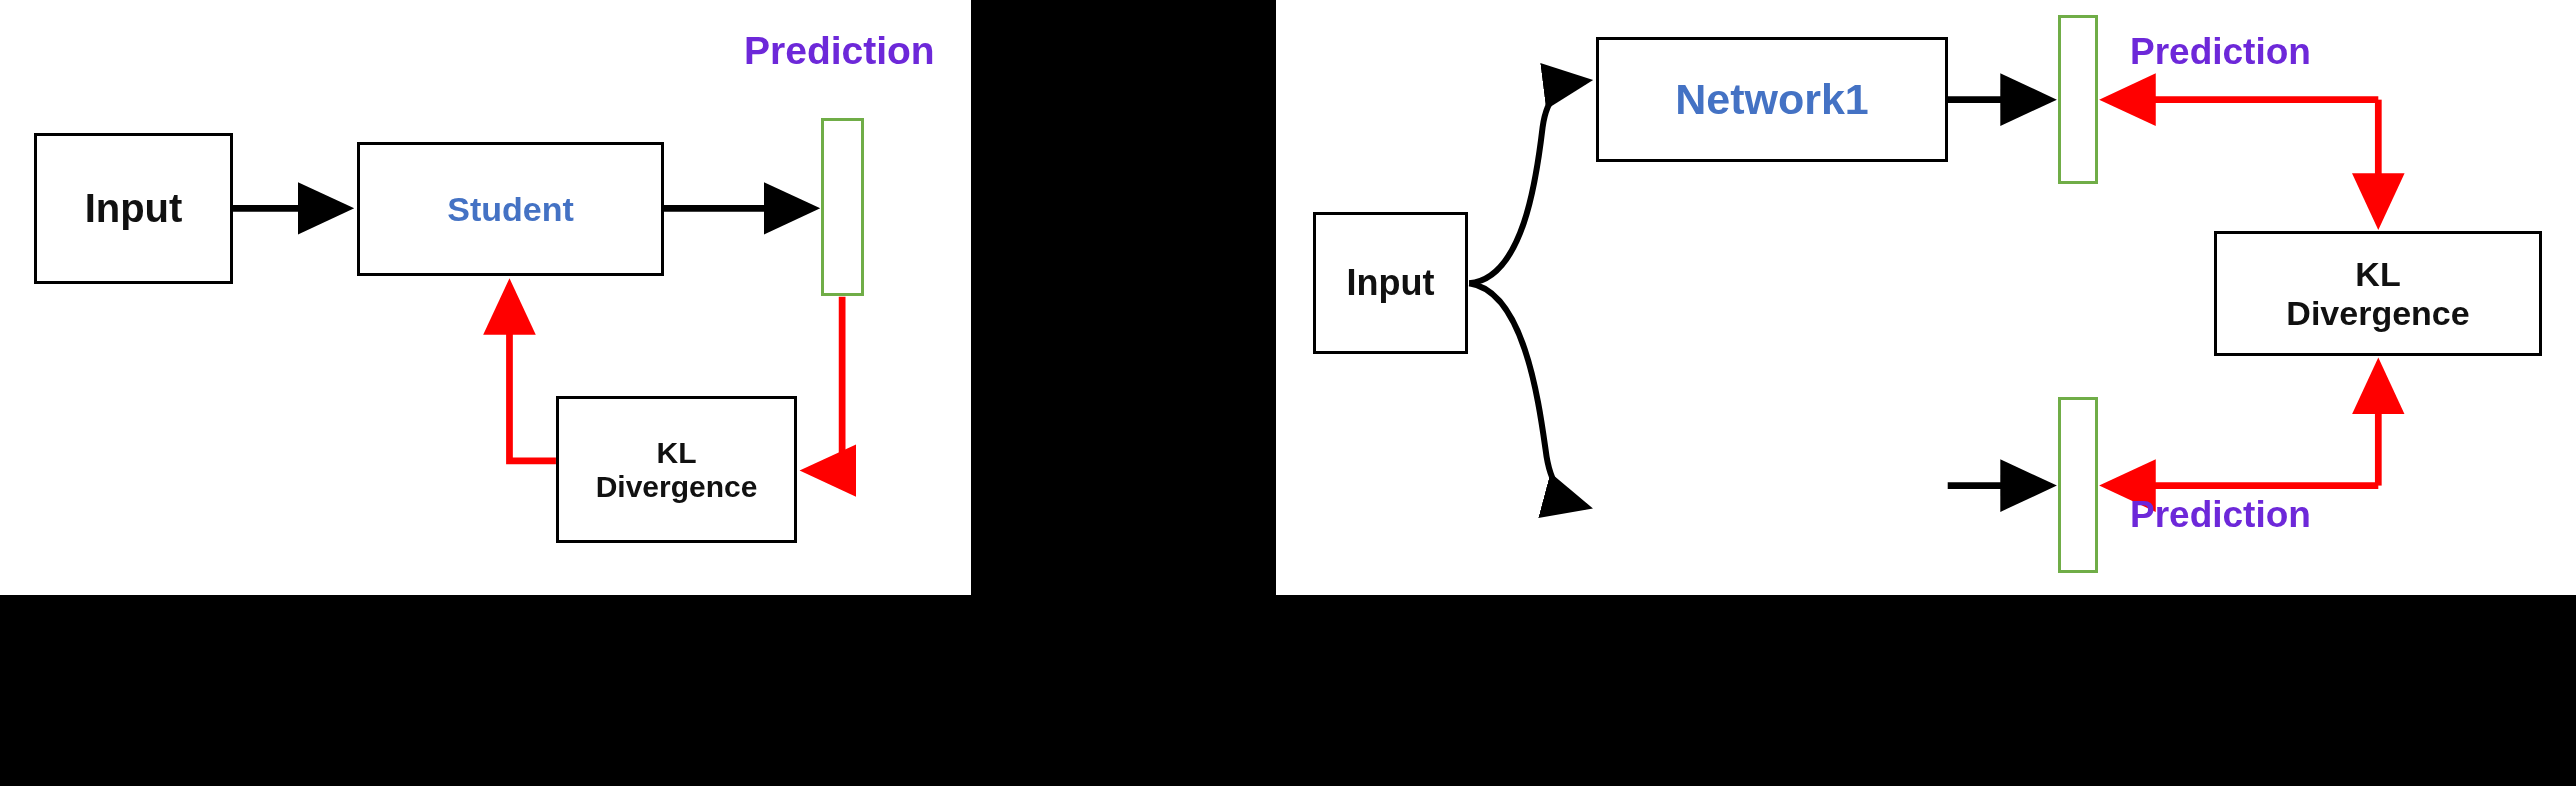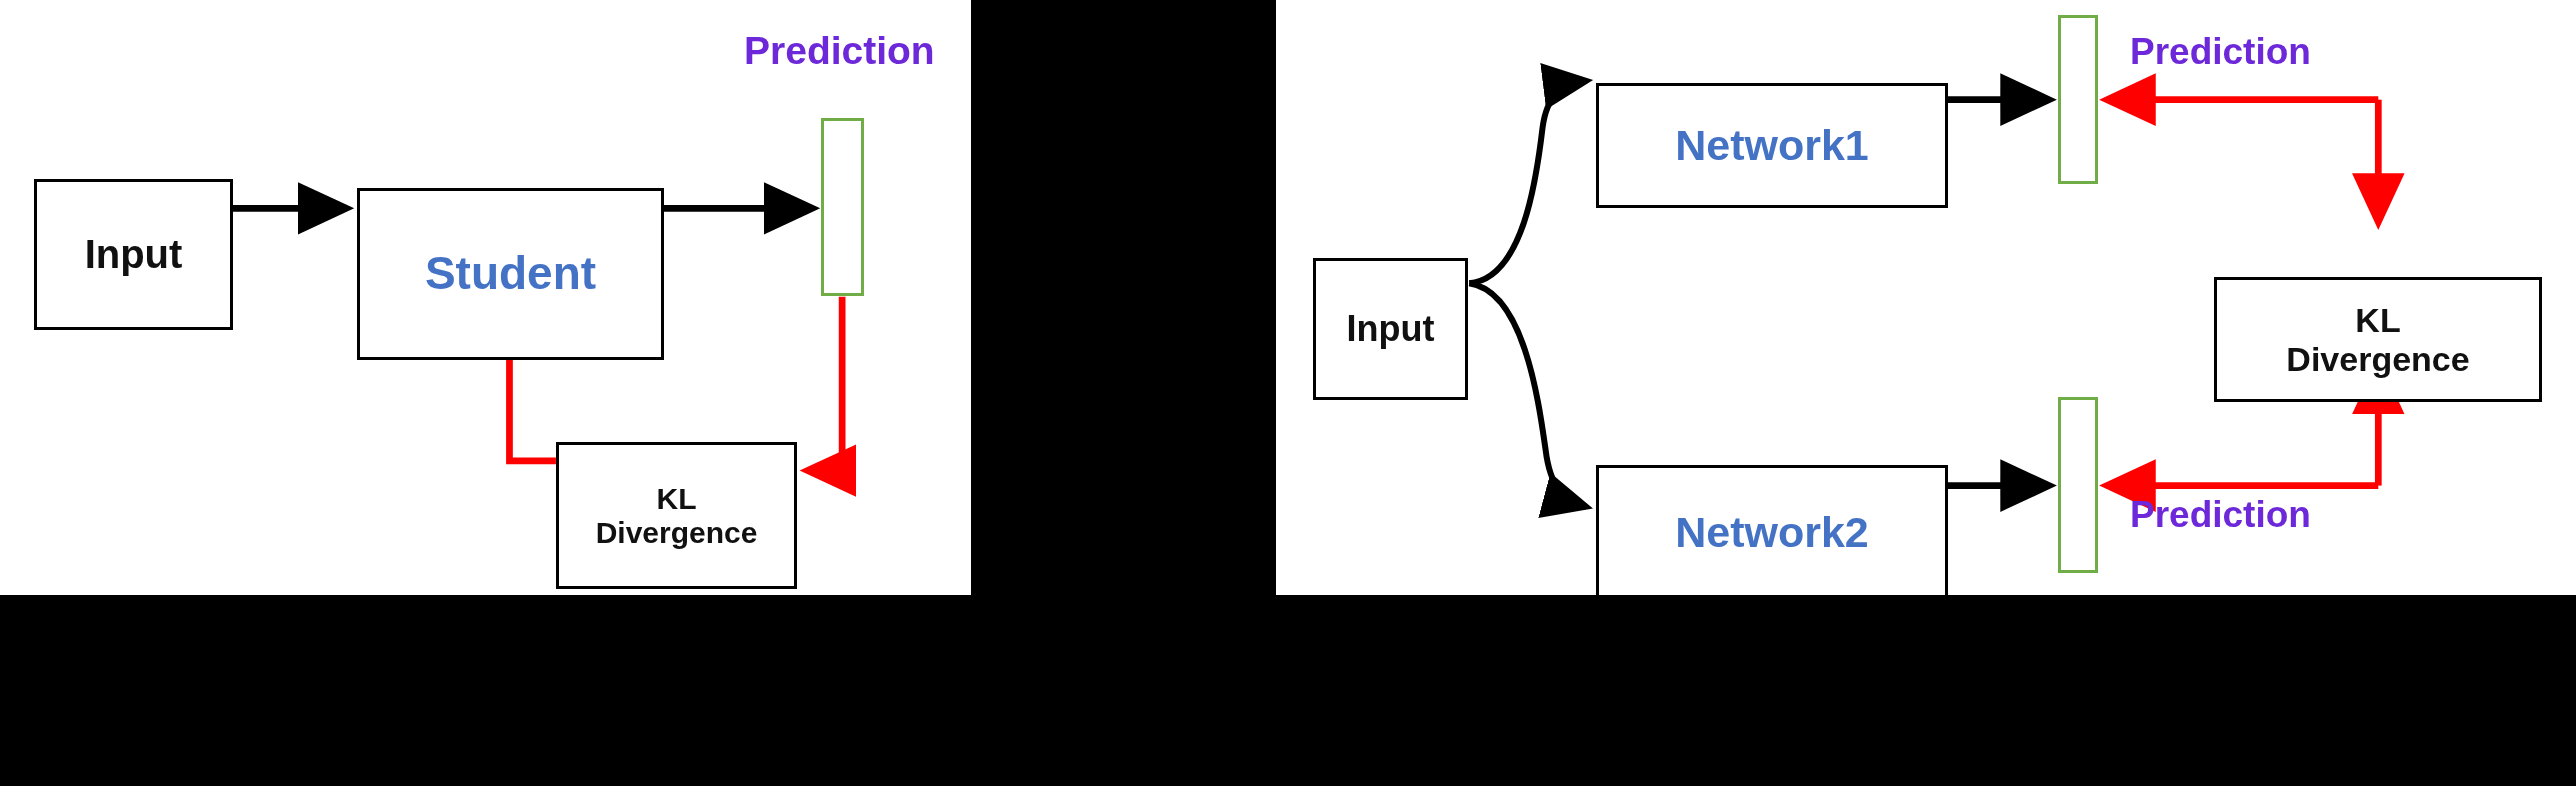--- a/index.html
+++ b/index.html
@@ -37,27 +37,26 @@
     box-sizing: border-box;
     background: #ffffff;
     border: 3.7px solid #000000;
     display: flex;
     align-items: center;
     justify-content: center;
     text-align: center;
     line-height: 1.12;
     color: #111111;
     font-weight: bold;
-    margin-top: 46px;
   }
   .node.blue { color: #4472C4; }
 
   
   #node-input-left  { left: 34px;  top: 133px; width: 199px; height: 151px; font-size: 40px; }
-  #node-student     { left: 357px; top: 142px; width: 307px; height: 172px; font-size: 46px; }
+  #node-student     { left: 357px; top: 142px; width: 307px; height: 134px; font-size: 34px; }
   #node-kl-left     { left: 556px; top: 396px; width: 241px; height: 147px; font-size: 30px; }
 
   
   #node-input-right { left: 37px;  top: 212px; width: 155px; height: 142px; font-size: 36px; }
   #node-network1    { left: 320px; top: 37px;  width: 352px; height: 125px; font-size: 43px; }
   #node-network2    { left: 320px; top: 419px; width: 352px; height: 135px; font-size: 43px; }
   #node-kl-right    { left: 938px; top: 231px; width: 328px; height: 125px; font-size: 34px; }
 
   
   .pred-bar {
@@ -172,21 +171,20 @@
 
     <g>
       <polyline points="1472,648 1472,488" fill="none" stroke="#FF0000" stroke-width="9" marker-end="url(#ah-red-r)"></polyline>
     </g>
   </svg>
 
   <div class="node" id="node-input-right">Input</div>
 
   <div class="node blue" id="node-network1">Network1</div>
 
-  <div class="node blue" id="node-network2">Network2</div>
 
   <div class="node" id="node-kl-right">
     <span>
       <span>KL</span><br>
       <span>Divergence</span>
     </span>
   </div>
 
   <div class="pred-bar" id="bar-pred-n1"></div>
 

